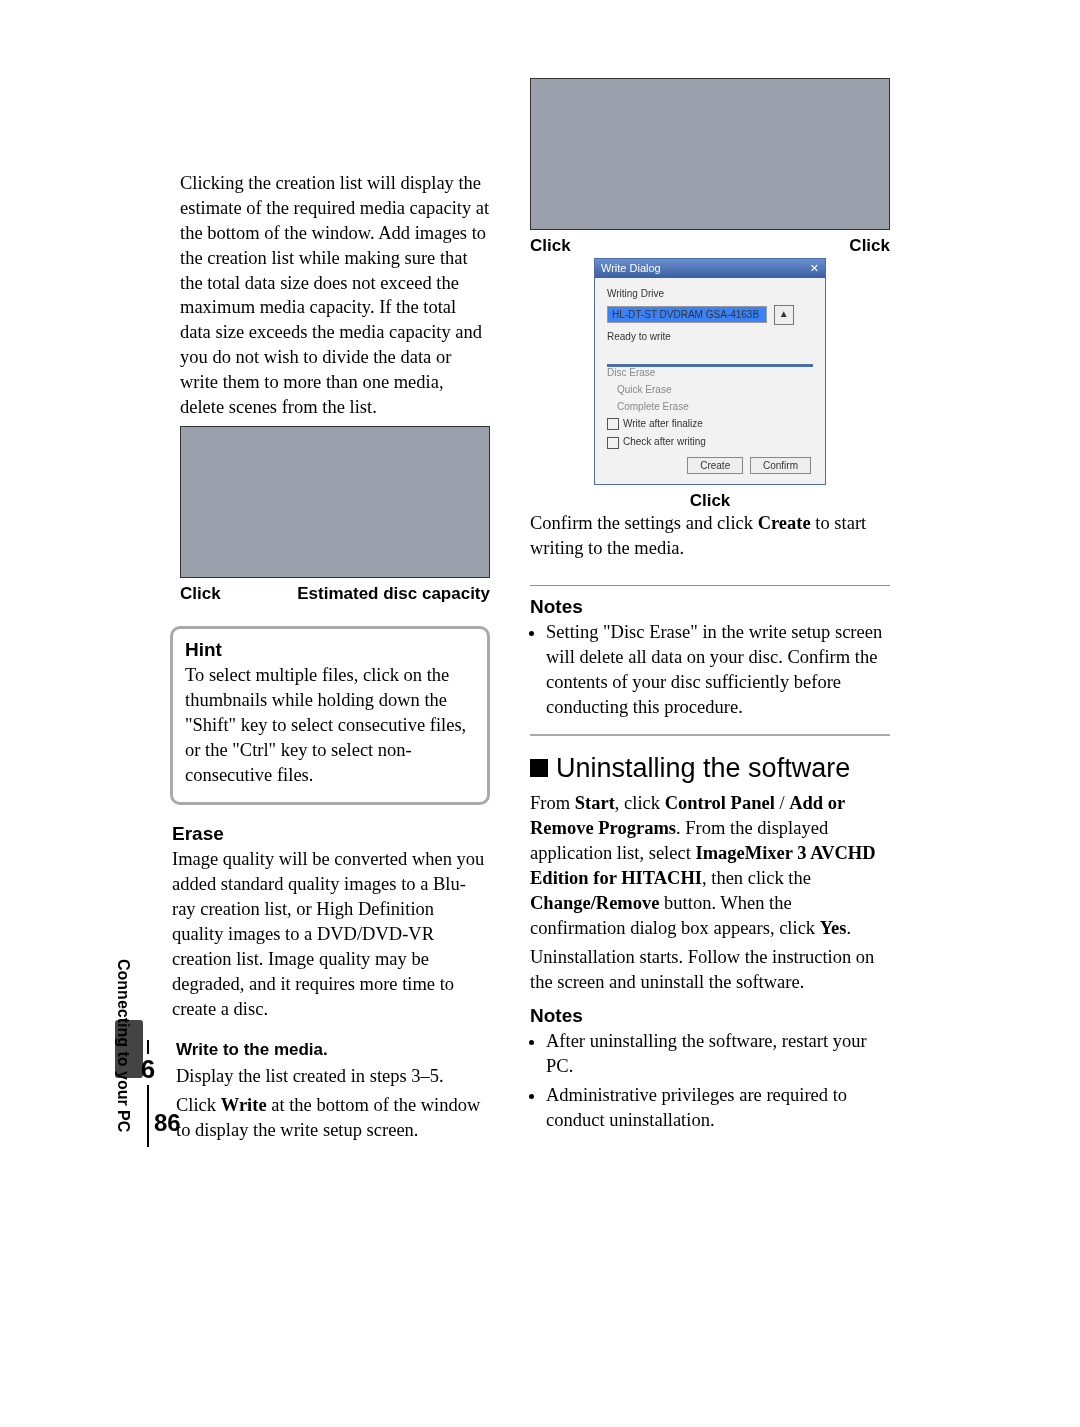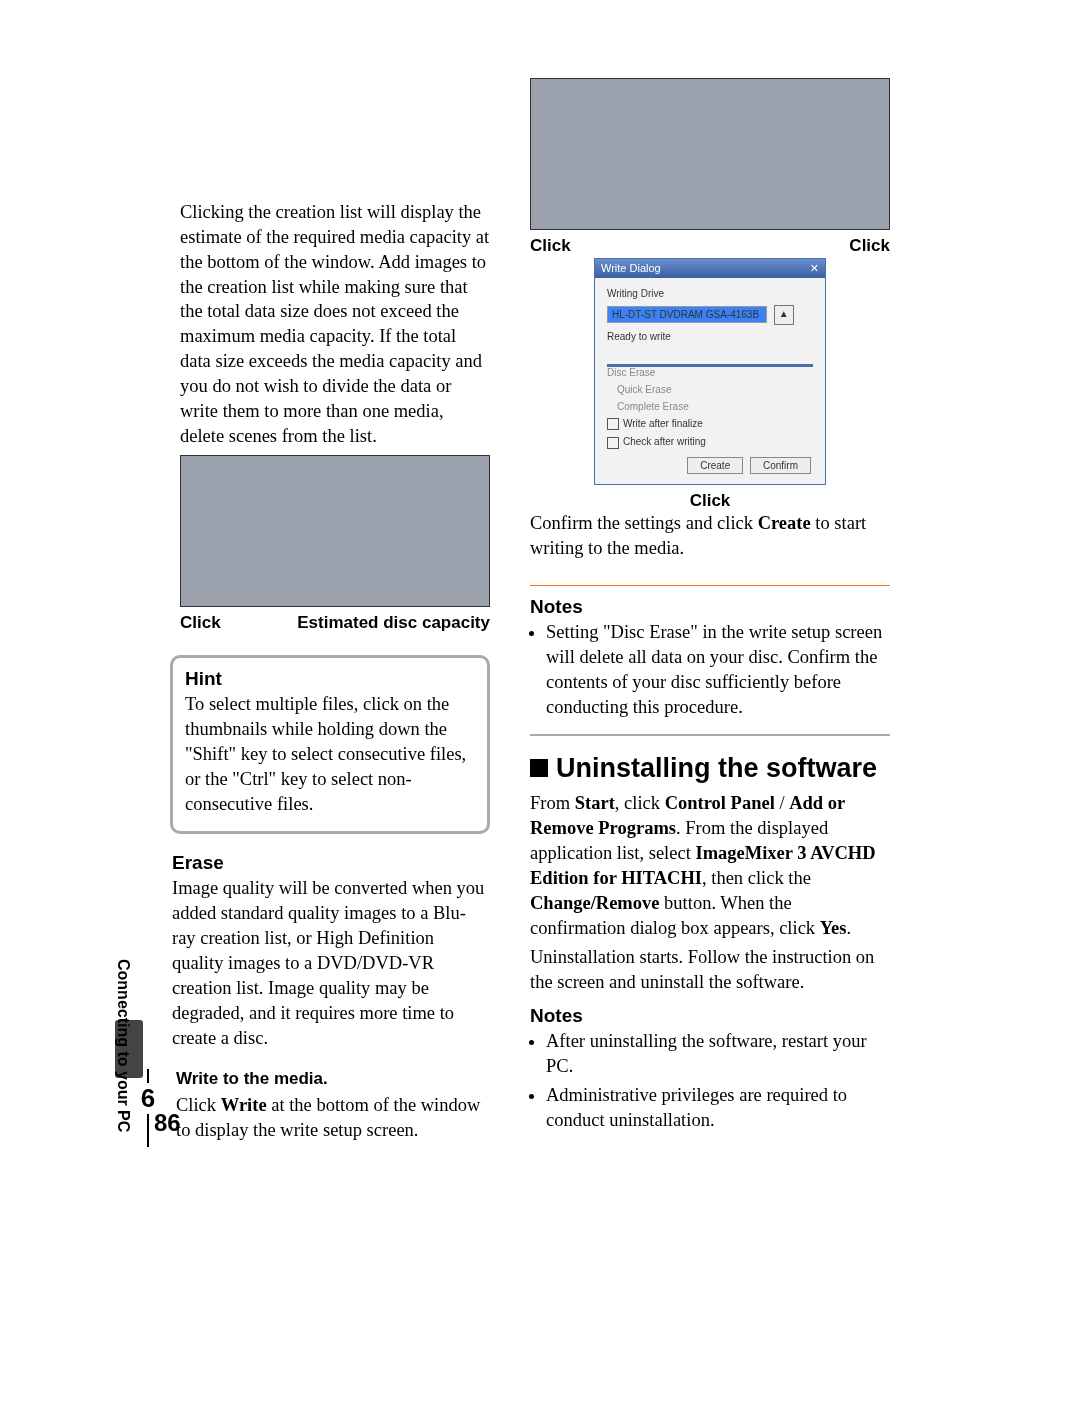--- a/index.html
+++ b/index.html
@@ -98,21 +98,21 @@
   margin:2px 0 0 0;
   padding-left:16px;
 }
 ul.bul li{
   font-size:18.5px;
   line-height:1.35;
   margin-bottom:4px;
 }
 .section-heading{
   font-family:Arial,Helvetica,sans-serif;
-  font-weight:700;
+  font-weight:400;
   font-size:27px;
   line-height:1.1;
   margin:18px 0 8px 0;
   display:flex;
   gap:8px;
 }
 .section-heading .sq{
   width:18px;height:18px;background:#000;flex:0 0 18px;margin-top:5px;
 }
 b{font-weight:bold;}
@@ -216,20 +216,21 @@
   </div>
 
   <div class="step">
     <div class="step-num-col">
       <div class="line"></div>
       <div class="step-num">6</div>
       <div class="line" style="flex:1;"></div>
     </div>
     <div class="step-body">
       <div class="step-title">Write to the media.</div>
+      <p class="body-text">Display the list created in steps 3–5.</p>
       <p class="body-text">
         <span>Click </span><b>Write</b><span> at the bottom of the window to display the write setup screen.</span>
       </p>
     </div>
   </div>
 </div>
 
 <div class="col">
 
   <div class="fig" style="height:150px;"></div>

